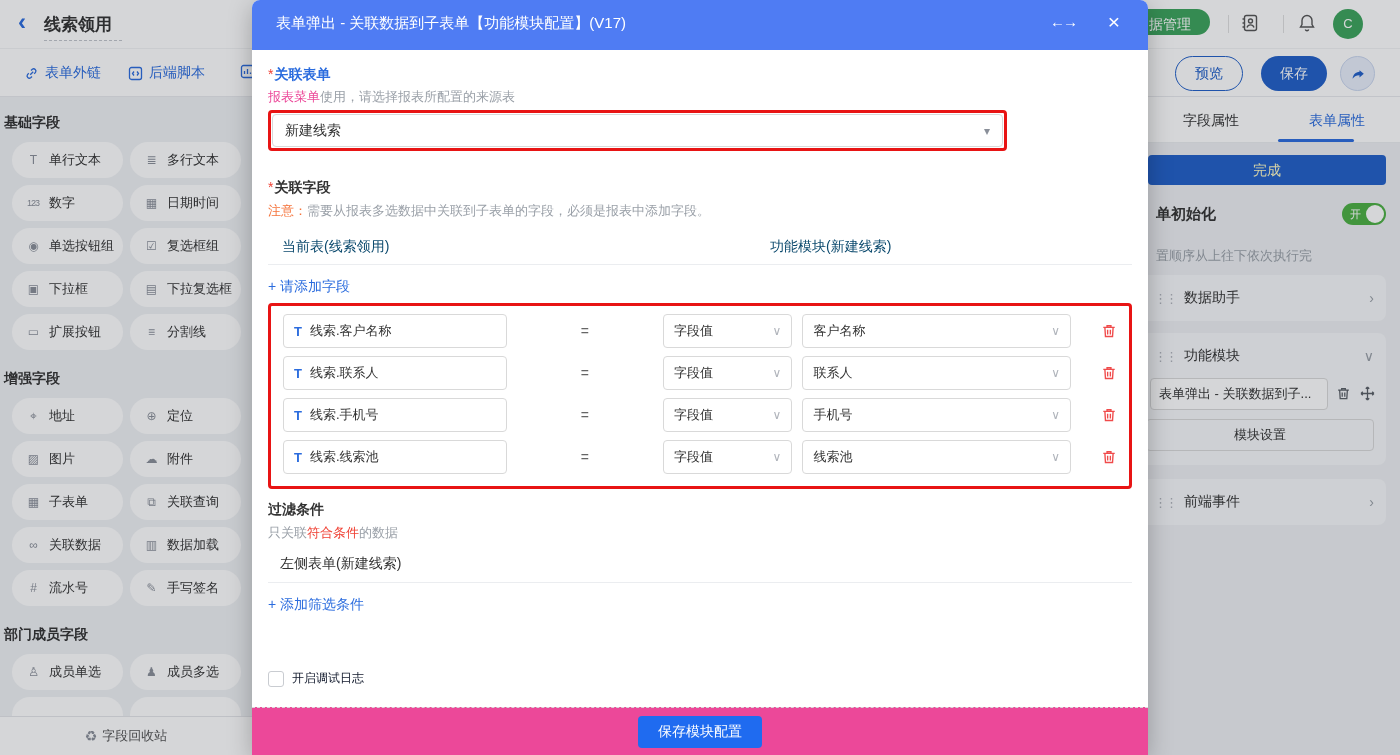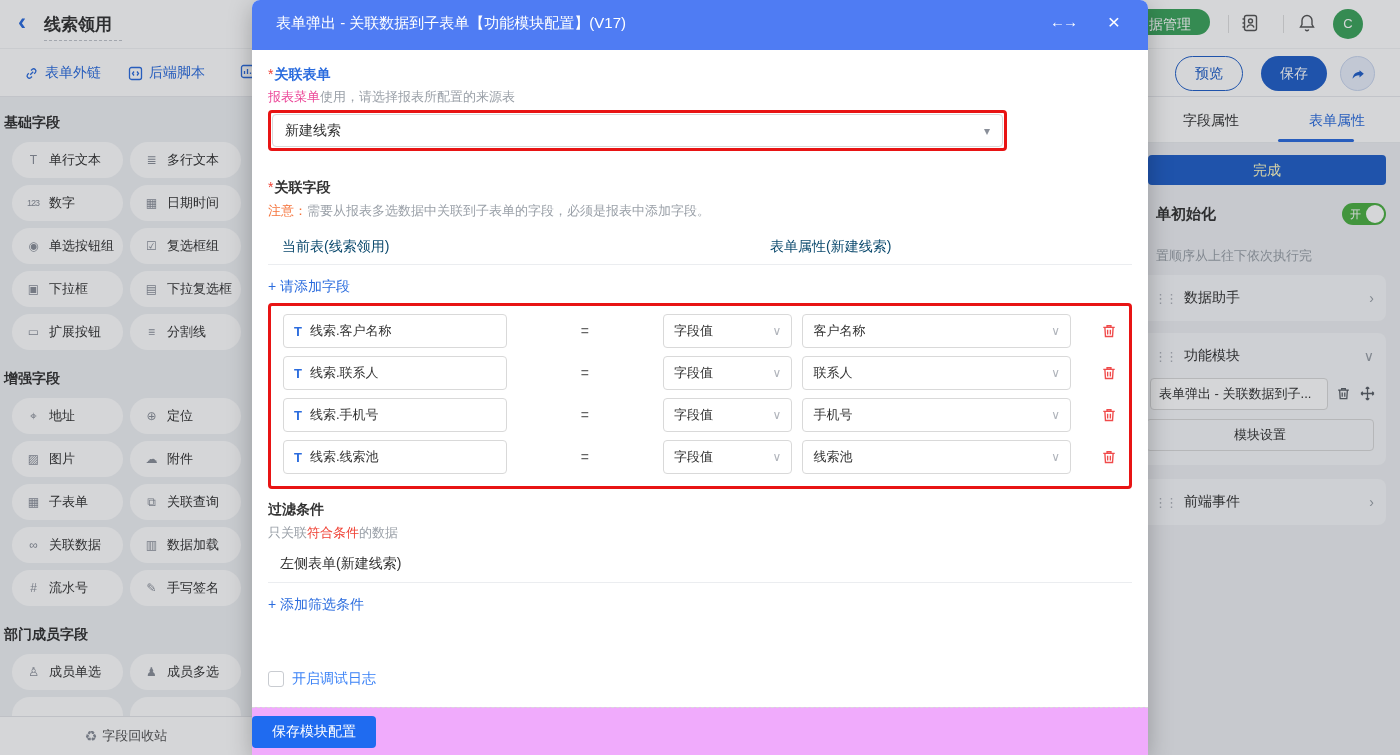--- a/index.html
+++ b/index.html
@@ -107,24 +107,24 @@
   .sel { height:34px; border:1px solid #d9d9d9; border-radius:4px; background:#fff; display:flex; align-items:center;
          padding:0 10px; font-size:13px; color:#333; cursor:pointer; }
   .sel .cv { margin-left:auto; color:#b0b4bb; font-size:12px; }
   .sel.type { width:130px; }
   .sel.val { width:270px; margin-left:10px; }
   .del { margin-left:30px; color:#f04b4b; cursor:pointer; display:flex; }
   .filterlbl { margin-top:12px; }
   .fhint { margin-top:5px; font-size:13px; color:#9aa0a8; }
   .fhint .red { color:#f04134; }
   .tablelbl { margin-top:13px; padding-left:12px; font-size:14px; color:#333; }
-  .cbrow { margin-top:56px; display:flex; align-items:center; gap:8px; font-size:14px; color:#3b82f6;text-align:right; }
+  .cbrow { margin-top:56px; display:flex; align-items:center; gap:8px; font-size:12px; color:#0f172a;text-align:right; }
   .cbox { width:16px; height:16px; border:1px solid #c9ccd1; border-radius:3px; background:#fff; cursor:pointer; flex:none; }
-  .mfoot { position:absolute; left:0; right:0; bottom:0; height:48px; border-top:1px dashed #d9d9d9; background:#f0abfc;
-           display:flex; align-items:center; justify-content:flex-start; }
+  .mfoot { position:absolute; left:0; right:0; bottom:0; height:48px; border-top:1px dashed #d9d9d9; background:#ec4899;
+           display:flex; align-items:center; justify-content:center; }
   .btn-module-save { width:124px; height:32px; background:#1f6bf0; color:#fff; border:none; border-radius:4px;
                      font-size:14px; cursor:pointer; font-family:inherit; }
 </style>
 </head>
 <body>
 
 <div id="app">
 
   <header class="topbar">
     <span class="back">‹</span>
@@ -369,21 +369,21 @@
       </div>
 
       <div class="lbl2">
         <span class="req">*</span><span class="lbl-dark">关联字段</span>
       </div>
       <div class="note">
         <span class="warn">注意：</span><span>需要从报表多选数据中关联到子表单的字段，必须是报表中添加字段。</span>
       </div>
       <div class="colheads">
         <span class="lh">当前表(线索领用)</span>
-        <span class="rh">表单属性(新建线索)</span>
+        <span class="rh">功能模块(新建线索)</span>
       </div>
       <div class="hr"></div>
       <div class="addlink">+ 请添加字段</div>
 
       <div class="redbox2">
         <div class="mrow">
           <div class="f-left">
               <span class="ticon">T</span>
               <span>线索.客户名称</span>
             </div>

